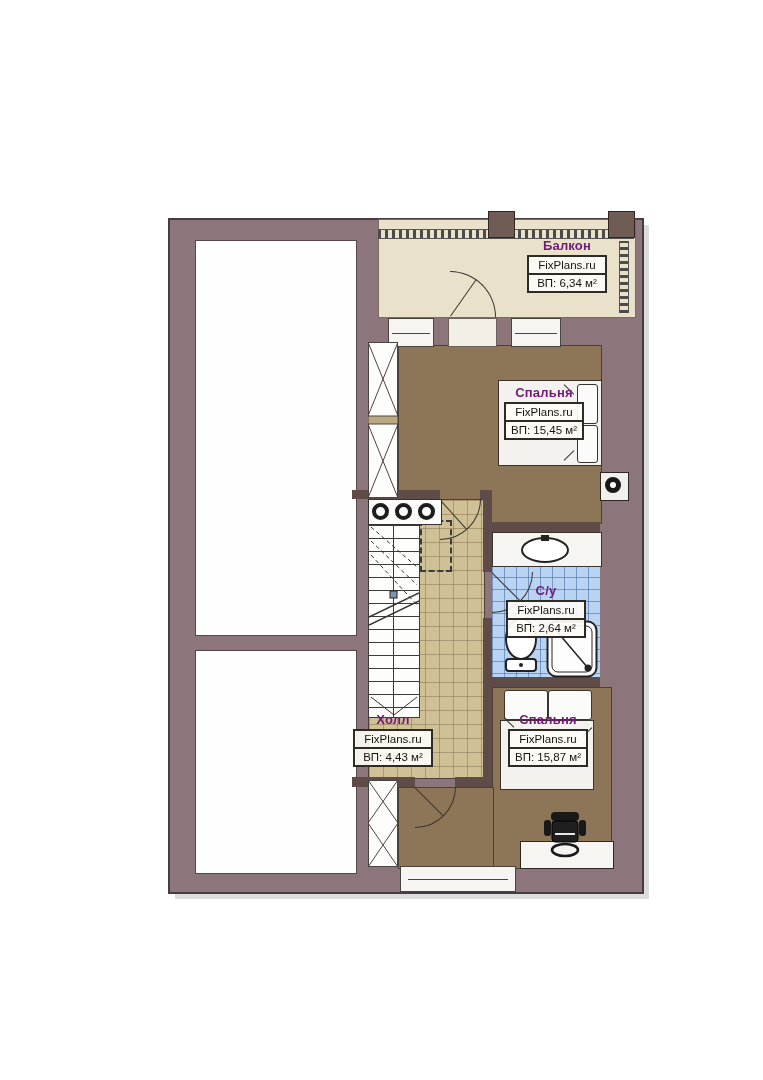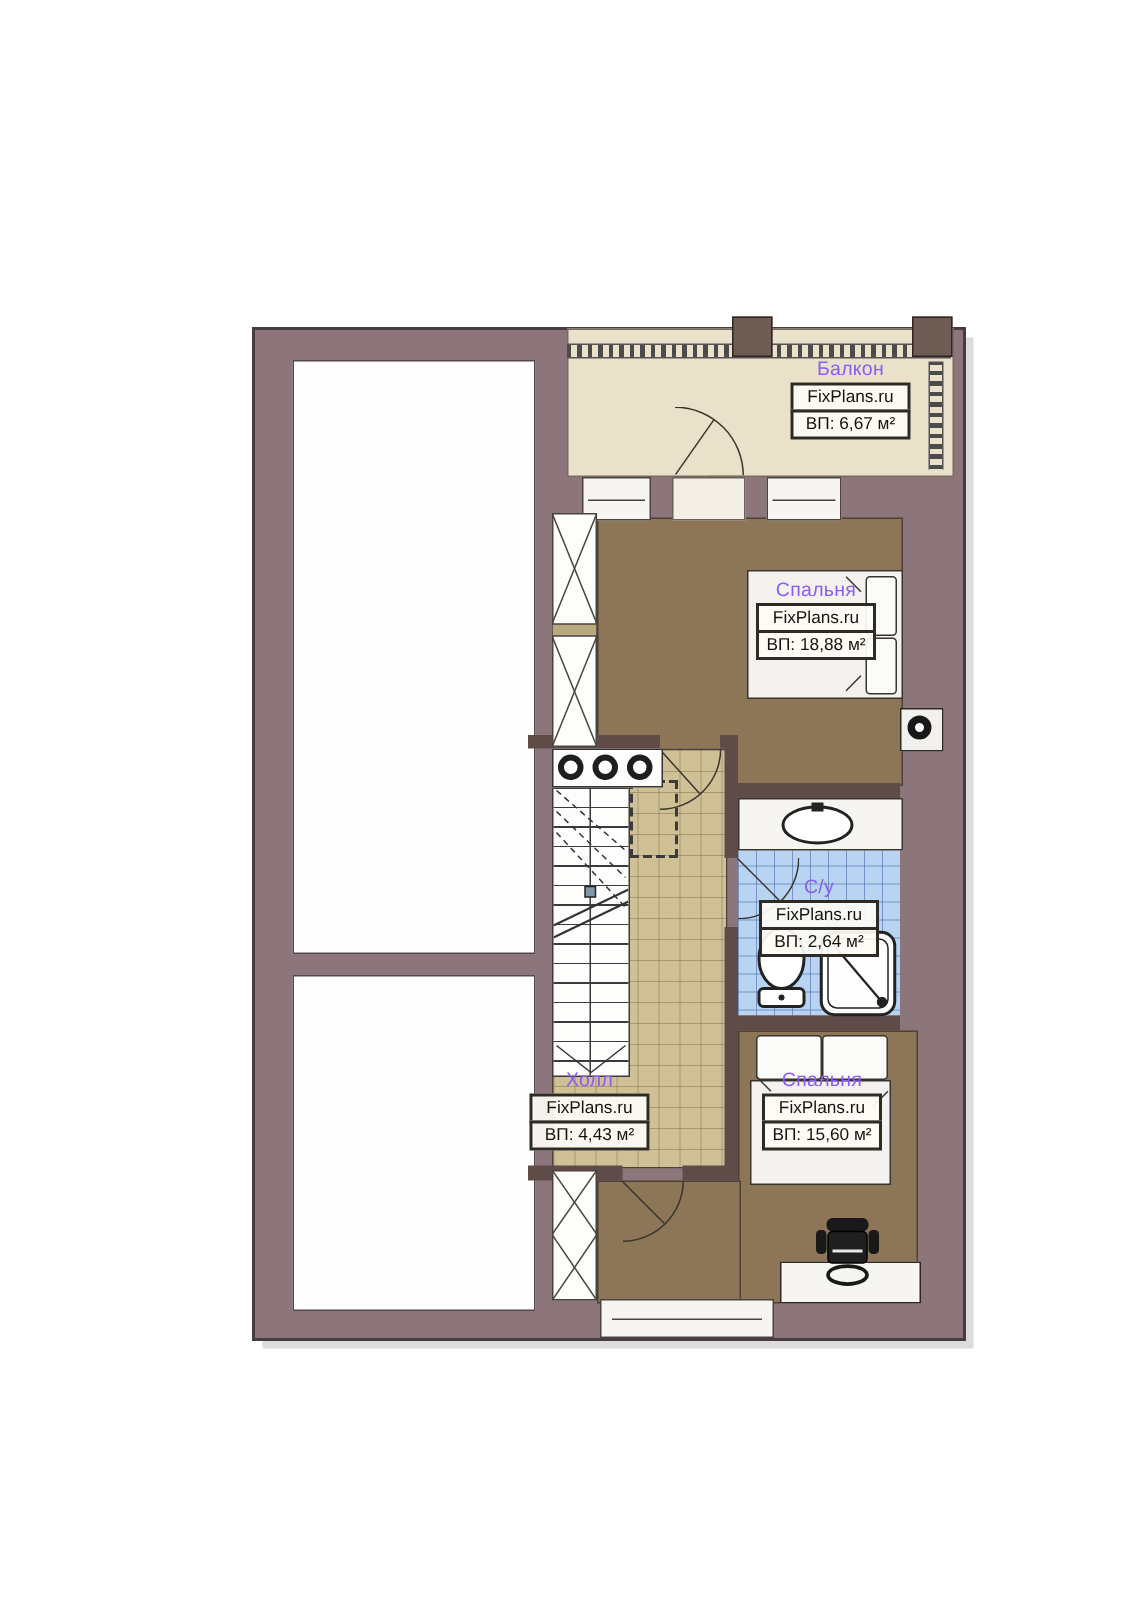--- a/index.html
+++ b/index.html
@@ -42,22 +42,22 @@
         border-radius:50%;background:#fff;box-sizing:border-box;}
   .dashedrect{border:2px dashed #3b3b3b;}
   .bed{background:#f4f2ee;border:1.6px solid #3a342e;}
   .pillow{background:#fbfbf9;border:1.2px solid #3a342e;border-radius:3px;}
   .fold{position:absolute;width:14px;height:0;border-top:1.4px solid #3a342e;}
   .desk{background:#f6f5f1;border:1.5px solid #2c2722;}
   .ventbox{background:#f2f0ec;border:1.5px solid #2c2722;}
   .ventring{position:absolute;left:4px;top:4px;width:16px;height:16px;border:5px solid #181818;
             border-radius:50%;background:#fff;box-sizing:border-box;}
   .rlabel{position:absolute;display:flex;flex-direction:column;align-items:center;z-index:40;}
-  .rlabel .t{font-weight:normal;font-size:13px;line-height:15px;margin-bottom:2px;
-             letter-spacing:.2px;color:#8b5cf6;}
+  .rlabel .t{font-weight:bold;font-size:13px;line-height:15px;margin-bottom:2px;
+             letter-spacing:.2px;color:#701a75;}
   .lbox{background:rgba(253,252,246,.93);border:2px solid #2e2a24;padding:1px 5px;
         font-size:11.5px;line-height:14px;min-width:66px;text-align:center;white-space:nowrap;}
   .lbox+.lbox{margin-top:-2px;}
   svg{display:block;}
 </style>
 </head>
 <body>
 
 <div class="scene">
 
@@ -198,36 +198,36 @@
       <rect x="35" y="8" width="7" height="16" rx="3" fill="#191919"></rect>
       <rect x="8" y="9" width="26" height="21" rx="3" fill="#1f1f1f" stroke="#000"></rect>
       <line x1="11" y1="22" x2="31" y2="22" stroke="#e8e8e8" stroke-width="2"></line>
       <ellipse cx="21" cy="38" rx="13" ry="6" fill="none" stroke="#191919" stroke-width="2.5"></ellipse>
     </svg>
   </div>
 
   <div class="rlabel" style="left:521px;top:238px;width:92px">
     <div class="t">Балкон</div>
     <div class="lbox">FixPlans.ru</div>
-    <div class="lbox">ВП: 6,67 м²</div>
+    <div class="lbox">ВП: 6,34 м²</div>
   </div>
   <div class="rlabel" style="left:498px;top:385px;width:92px">
     <div class="t">Спальня</div>
     <div class="lbox">FixPlans.ru</div>
-    <div class="lbox">ВП: 18,88 м²</div>
+    <div class="lbox">ВП: 15,45 м²</div>
   </div>
   <div class="rlabel" style="left:500px;top:583px;width:92px">
     <div class="t">С/у</div>
     <div class="lbox">FixPlans.ru</div>
     <div class="lbox">ВП: 2,64 м²</div>
   </div>
   <div class="rlabel" style="left:347px;top:712px;width:92px">
     <div class="t">Холл</div>
     <div class="lbox">FixPlans.ru</div>
     <div class="lbox">ВП: 4,43 м²</div>
   </div>
   <div class="rlabel" style="left:502px;top:712px;width:92px">
     <div class="t">Спальня</div>
     <div class="lbox">FixPlans.ru</div>
-    <div class="lbox">ВП: 15,60 м²</div>
+    <div class="lbox">ВП: 15,87 м²</div>
   </div>
 
 </div>
 
 </body></html>

